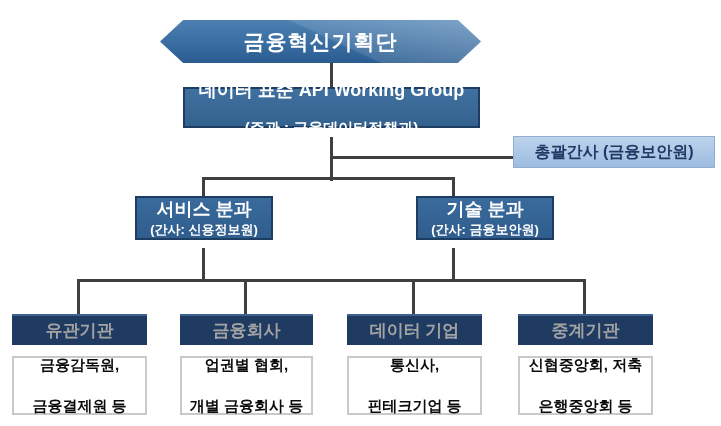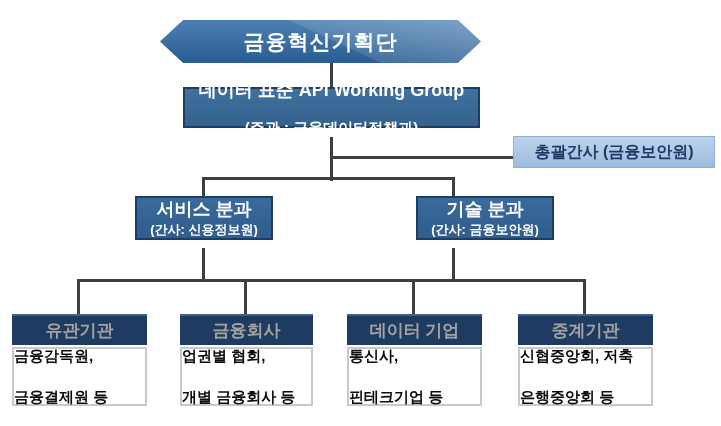--- a/index.html
+++ b/index.html
@@ -56,22 +56,22 @@
   .group.g1 { left:12px; }
   .group.g2 { left:180px; width:133px; }
   .group.g3 { left:347px; }
   .group.g4 { left:518px; }
   .group .hdr {
     height:31px; background:#203b61; border-top:2px solid #3c6191;
     color:#a3a3a3; font-size:17px; font-weight:bold;
     display:flex; align-items:center; justify-content:center;
   }
   .group .body {
-    margin-top:2px; height:59px; background:#ffffff; border:2px solid #c9c9c9;
-    color:#0b0b0b; font-size:15px; font-weight:bold; 
+    margin-top:11px; height:59px; background:#ffffff; border:2px solid #c9c9c9;
+    color:#0b0b0b; font-size:15px; font-weight:bold; text-align:center;
     display:flex; flex-direction:column; justify-content:center; gap:22px;
   }
 </style>
 </head>
 <body>
 
 <div class="canvas">
 
   <div class="line" style="left:330px; top:63px;  width:3px;   height:24px;"></div>
   <div class="line" style="left:330px; top:137px; width:3px;   height:44px;"></div>

